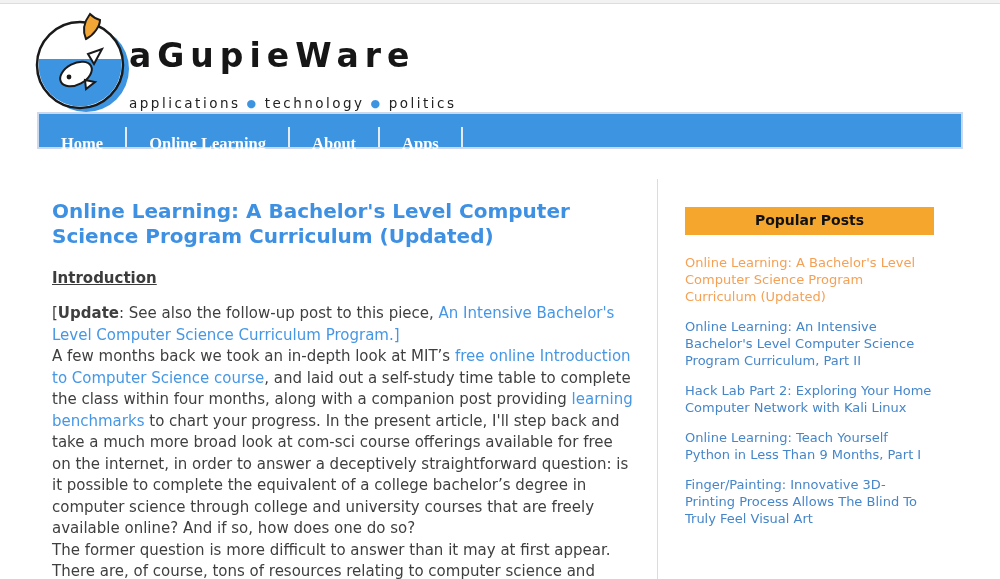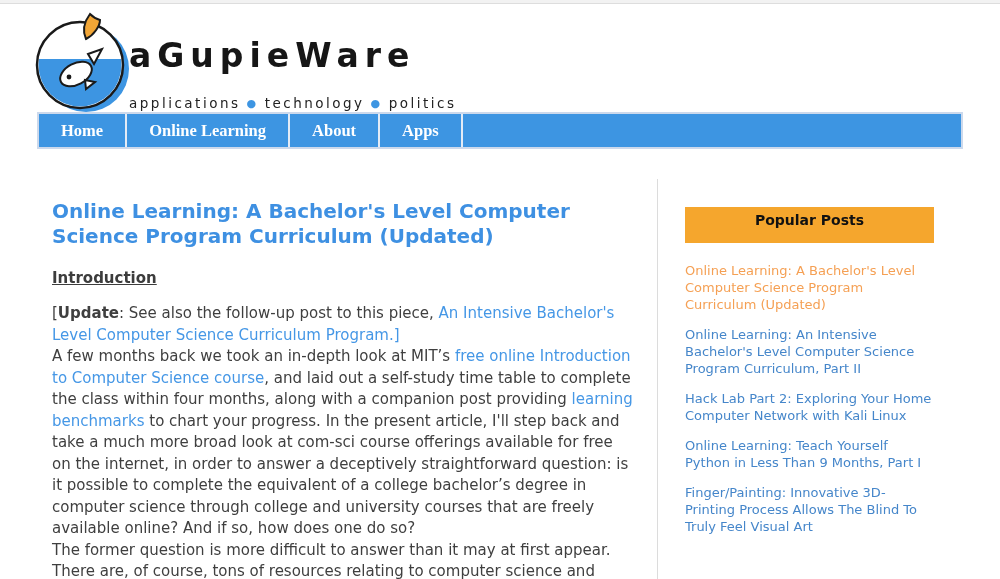--- a/index.html
+++ b/index.html
@@ -13,42 +13,42 @@
   .brand { position: absolute; left: 129px; top: 32px; }
   .site-title { font-size: 33px; font-weight: 700; color: #161616; letter-spacing: 6px; }
   .tagline { margin-top: 20px; font-size: 13.5px; color: #222222; letter-spacing: 2.5px; }
   .tagline .dot { color: #3d95e2; font-size: 11px; padding: 0 6px; vertical-align: 1px; }
 
   
   .nav { margin: 0 37px; height: 37px; background: #3d95e2;
     border: 2px solid #ccd9ec; display: flex; align-items: stretch; }
   .nav a { display: block; color: #ffffff; text-decoration: none;
     font-family: "Liberation Serif", serif; font-weight: bold; font-size: 16.5px;
-    line-height: 33px; padding: 0 22px; border-right: 2px solid #e3ebf6; }
+    line-height: 33px; padding: 0 22px; border-right: 2px solid #e3ebf6; margin-top: 13px; }
 
   
   .content { display: flex; margin: 30px 38px 0; align-items: stretch; }
   .main { width: 620px; border-right: 1px solid #dcdcdc;
     padding: 20px 22px 60px 14px; }
   .sidebar { flex: 1; padding: 28px 28px 0 27px; }
 
   
   .article-title { font-size: 20px; line-height: 25px; font-weight: bold;
     color: #3e90e2; margin-bottom: 19px; }
   .section-heading { display: inline-block; font-size: 15px; font-weight: bold;
     color: #3c3c3c; text-decoration: underline; margin-bottom: 16px; }
   .para { font-size: 15px; line-height: 21.5px; color: #3f3f3f; }
   .para + .para { }
   .para a, .inline-link { color: #4597e6; text-decoration: none; cursor: pointer; }
   .bold { font-weight: bold; }
   .bracket-close { color: #4597e6; }
 
   
   .popular-title { background: #f5a62d; color: #111111; font-weight: bold;
-    font-size: 14px; text-align: center; height: 36px; line-height: 27px;
+    font-size: 14px; text-align: center; height: 28px; line-height: 27px;
     margin-bottom: 19px; }
   .post-link { display: block; font-size: 13px; line-height: 17px;
     color: #4586ca; text-decoration: none; margin-bottom: 13px; cursor: pointer; }
   .post-link.active { color: #f5a054; }
 </style>
 </head>
 <body>
 
 <div class="top-strip"></div>
 

